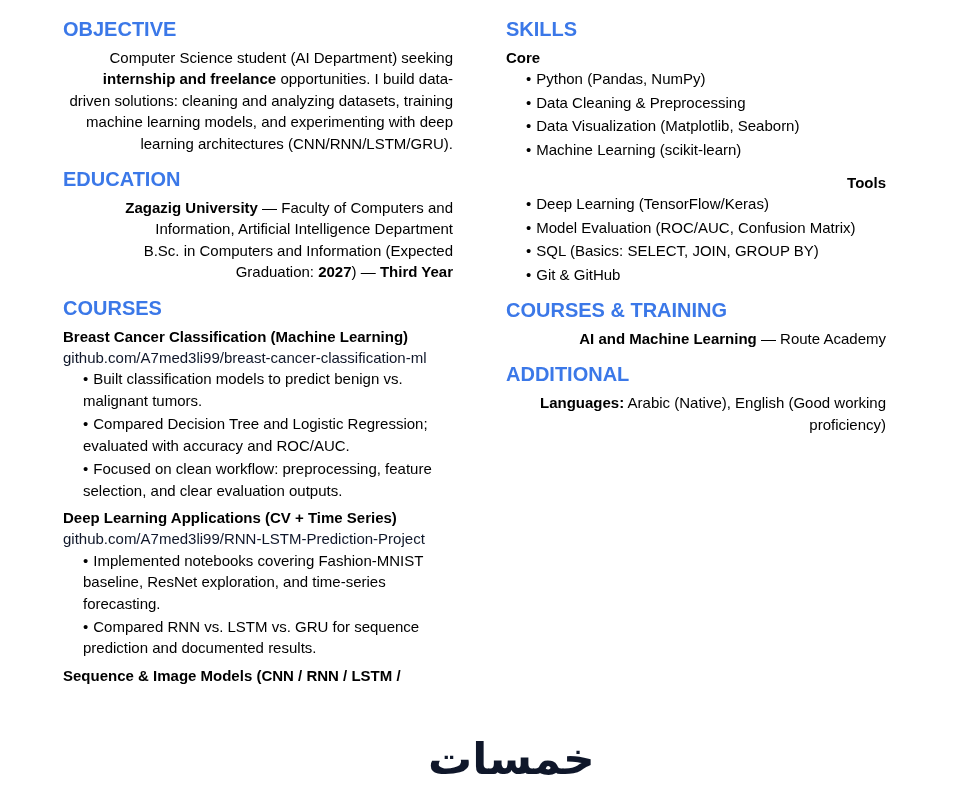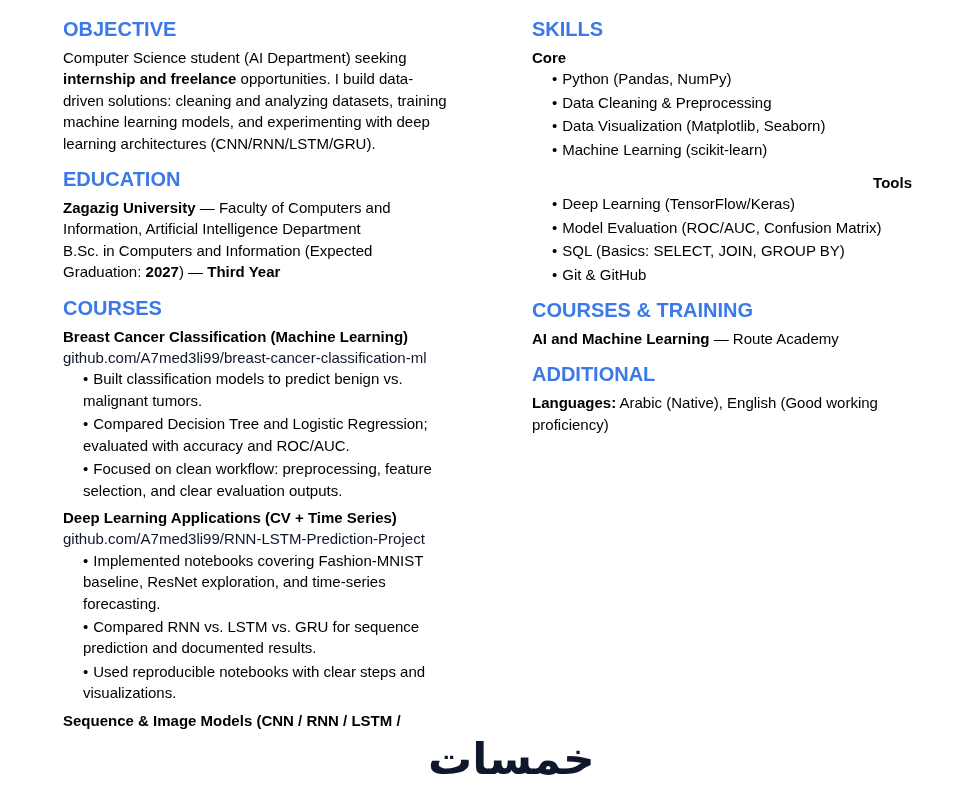--- a/index.html
+++ b/index.html
@@ -9,32 +9,32 @@
     height: 805px;
     background: #ffffff;
     overflow: hidden;
     font-family: "Liberation Sans", sans-serif;
     font-size: 15px;
     line-height: 21.4px;
     color: #000000;
   }
   .column { position: absolute; top: 0; padding-top: 20px; z-index: 1; }
   .column-left  { left: 63px;  width: 390px; }
-  .column-right { left: 532px; width: 380px; }
+  .column-right { left: 506px; width: 380px; }
 
   .sec-heading {
     color: #3B78E8;
     font-size: 20px;
     line-height: 18px;
     font-weight: 700;
     margin: 16px 0 9px 0;
   }
   .sec-heading.first { margin-top: 0; }
 
-  p { margin: 0; }
+  p { margin: 0; text-align: right; }
   .subhead { font-weight: 700; }
   .subhead.gap-top { margin-top: 12px; text-align: right; }
 
   .bullets { padding-left: 20px; }
   .bullet { margin-bottom: 2px; }
   .bullet-marker { margin-right: 5px; }
 
   .project { margin-top: 6px; }
   .project.first { margin-top: 0; }
   .project-title { font-weight: 700; }
@@ -90,21 +90,20 @@
           <div class="bullet"><span class="bullet-marker">•</span><span>Focused on clean workflow: preprocessing, feature selection, and clear evaluation outputs.</span></div>
         </div>
       </div>
 
       <div class="project">
         <div class="project-title">Deep Learning Applications (CV + Time Series)</div>
         <div class="project-link">github.com/A7med3li99/RNN-LSTM-Prediction-Project</div>
         <div class="bullets">
           <div class="bullet"><span class="bullet-marker">•</span><span>Implemented notebooks covering Fashion-MNIST baseline, ResNet exploration, and time-series forecasting.</span></div>
           <div class="bullet"><span class="bullet-marker">•</span><span>Compared RNN vs. LSTM vs. GRU for sequence prediction and documented results.</span></div>
-          <div class="bullet"><span class="bullet-marker">•</span><span>Used reproducible notebooks with clear steps and visualizations.</span></div>
         </div>
       </div>
 
       <div class="project">
         <div class="project-title">Sequence &amp; Image Models (CNN / RNN / LSTM /</div>
       </div>
     </section>
 
   </div>
 

